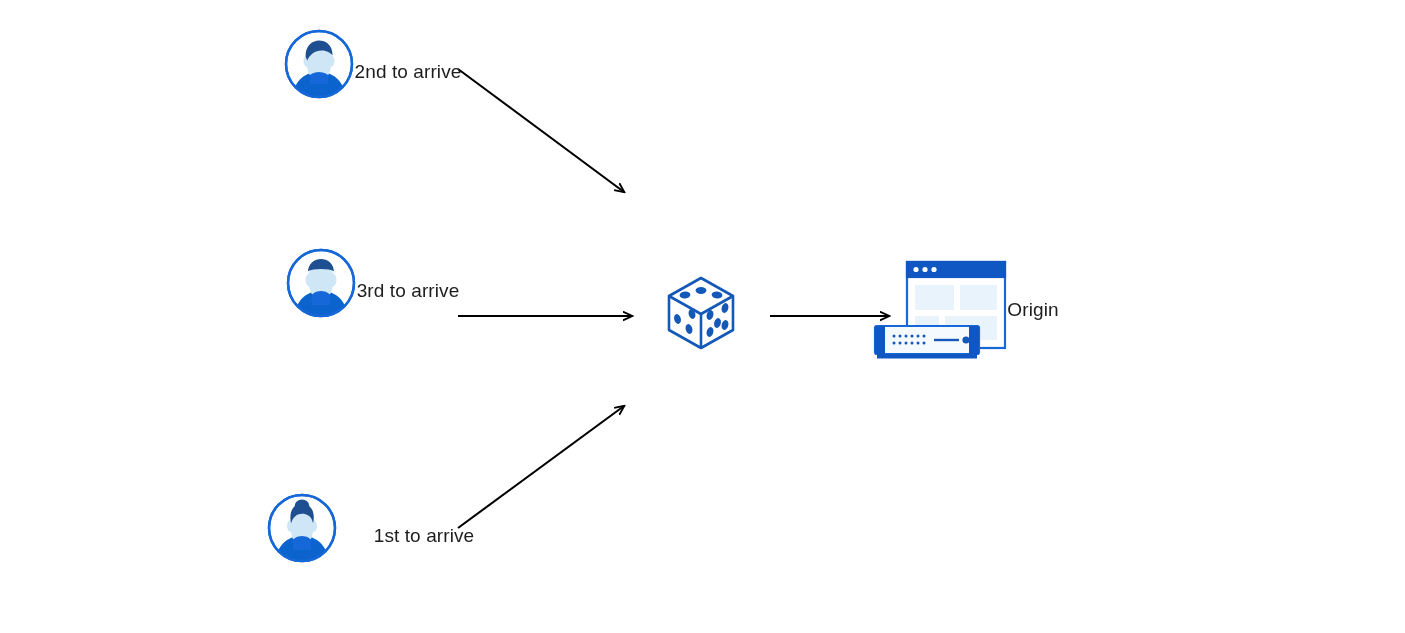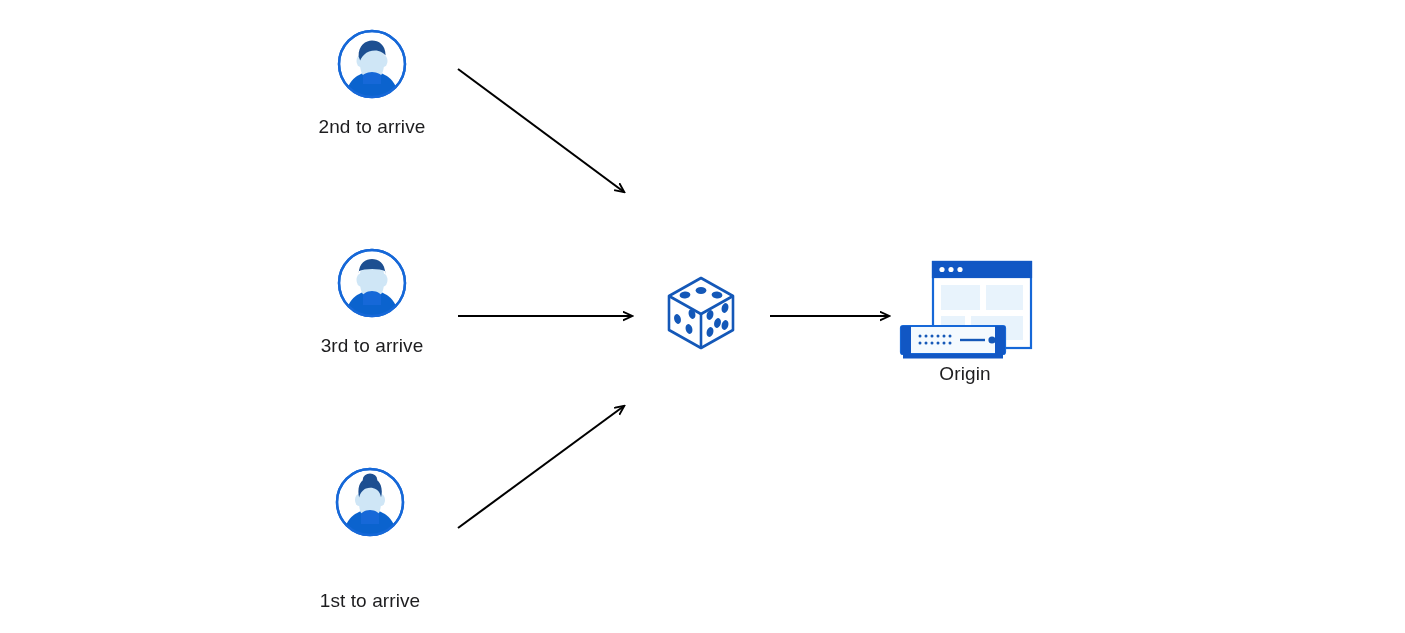--- a/index.html
+++ b/index.html
@@ -15,21 +15,21 @@
   #canvas {
     position: relative;
     width: 1405px;
     height: 633px;
     background: #ffffff;
     overflow: hidden;
   }
   .node {
     position: absolute;
     display: flex;
-    flex-direction: column;
+    flex-direction: row;
     align-items: center;
     justify-content: center;
   }
   .node-label {
     font-size: 19px;
     line-height: 24px;
     color: #1d1d1f;
     white-space: nowrap;
     text-align: center;
     letter-spacing: 0.1px;
@@ -109,21 +109,21 @@
           <path d="M22.8 27 C22.8 15.5 30 12 36 12 C42 12 49.2 15.5 49.2 27
                    L49.2 24.2 C44 21.4 28.2 21.4 22.8 24.2 Z" fill="#1d4f91"></path>
           <path d="M36 44 C30.5 44 27 47.5 27 47.5 L27 58 L45 58 L45 47.5 C45 47.5 41.5 44 36 44 Z" fill="#1668d8"></path>
         </g>
         <circle cx="36" cy="36" r="33" fill="none" stroke="#1668d8" stroke-width="2.4"></circle>
       </svg>
     </div>
     <div class="node-label">3rd to arrive</div>
   </div>
 
-  <div class="node avatar-node" style="left:298px; top:466px; width:144px;gap:36px;">
+  <div class="node avatar-node" style="left:298px; top:492px; width:144px;gap:36px;">
     <div class="avatar-wrap">
       <svg width="72" height="72" viewBox="0 0 72 72">
         <defs>
             <clipPath id="c3">
               <circle cx="36" cy="36" r="33"></circle>
             </clipPath>
           </defs>
         <circle cx="36" cy="36" r="33" fill="#ffffff" stroke="#1668d8" stroke-width="2.4"></circle>
         <g clip-path="url(#c3)">
           <path d="M36 44 C19 44 10 56 9 72 L63 72 C62 56 53 44 36 44 Z" fill="#0b63ce"></path>

